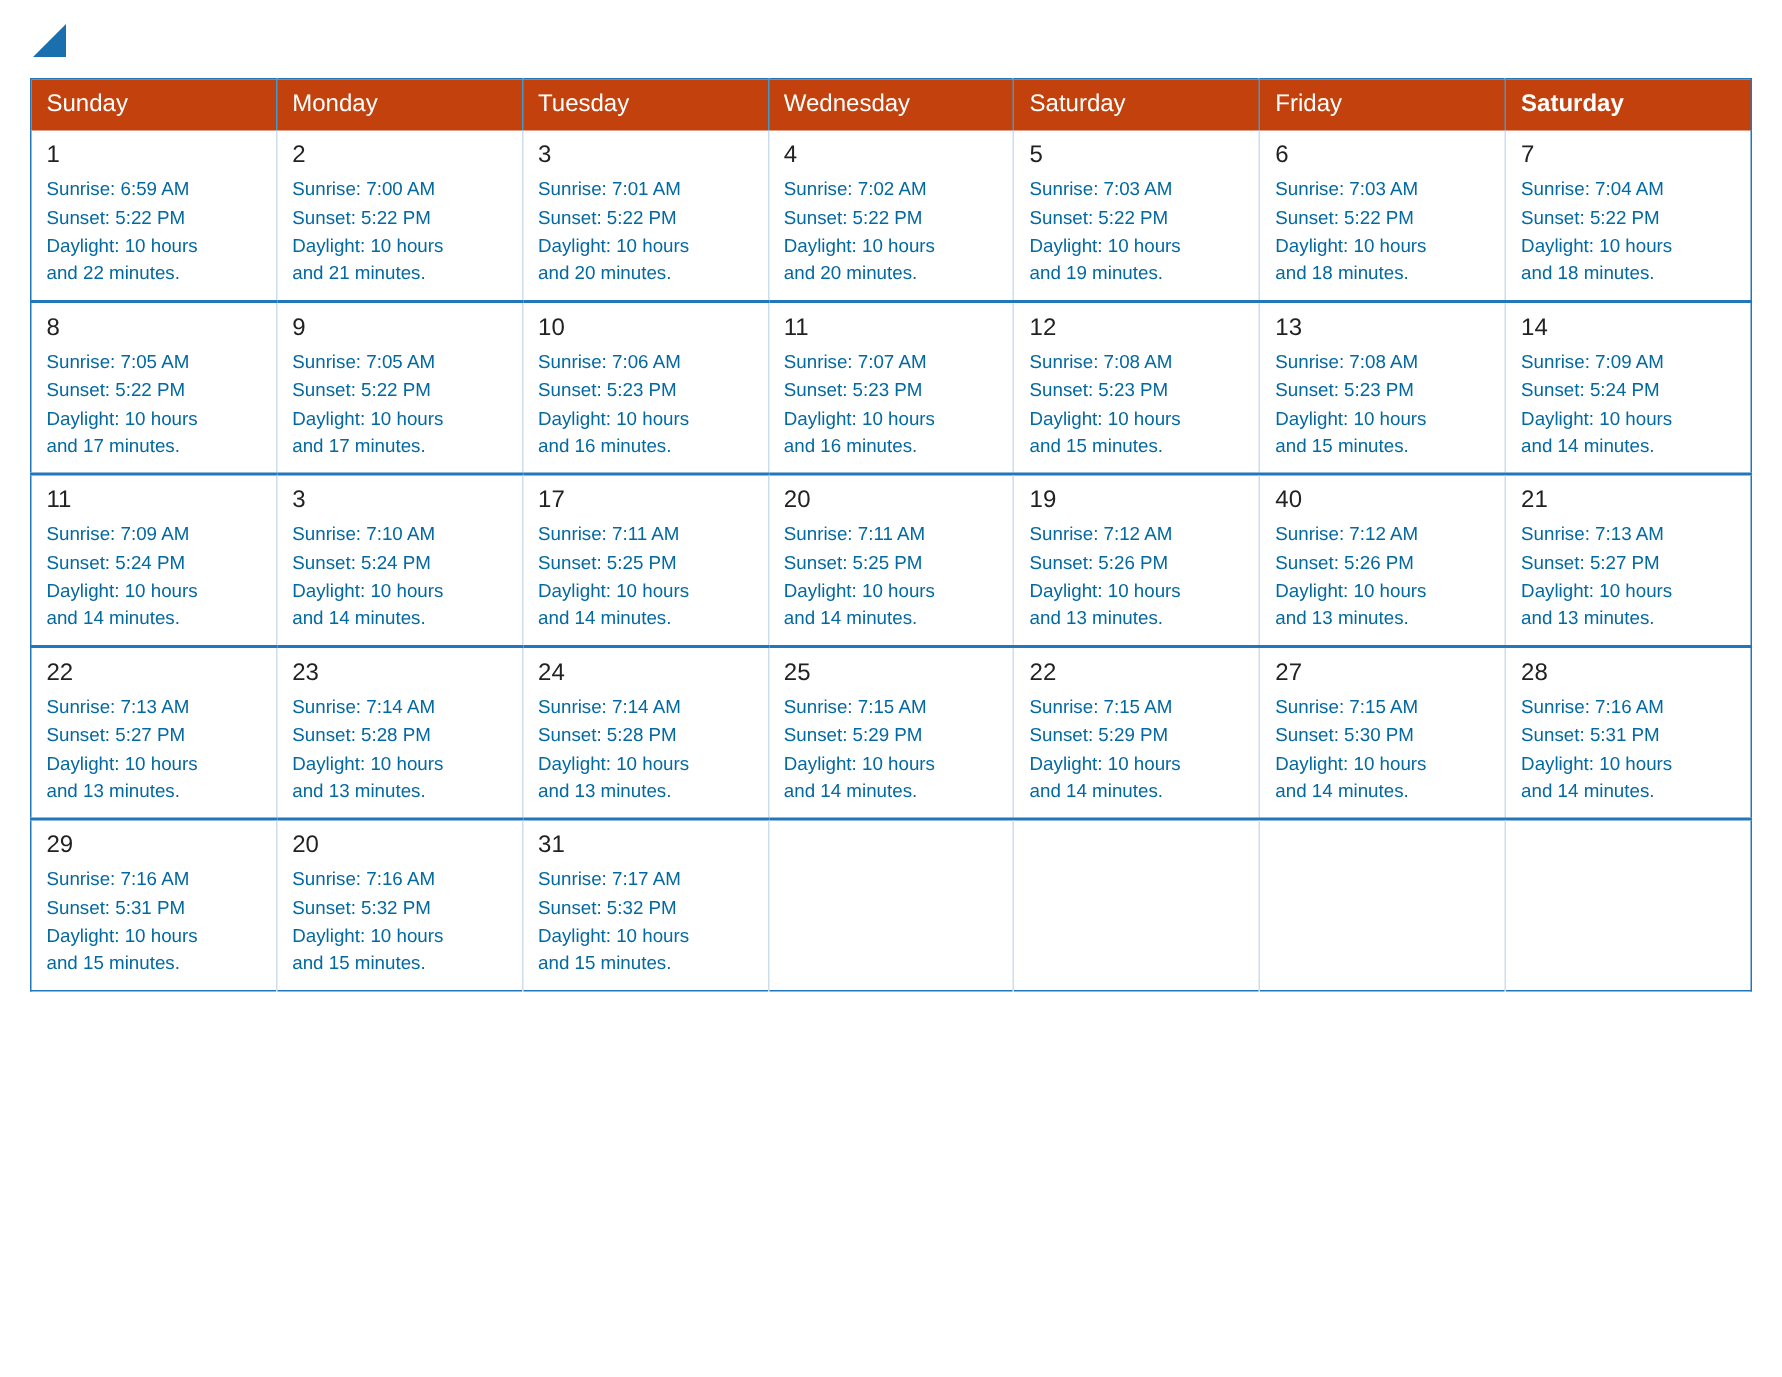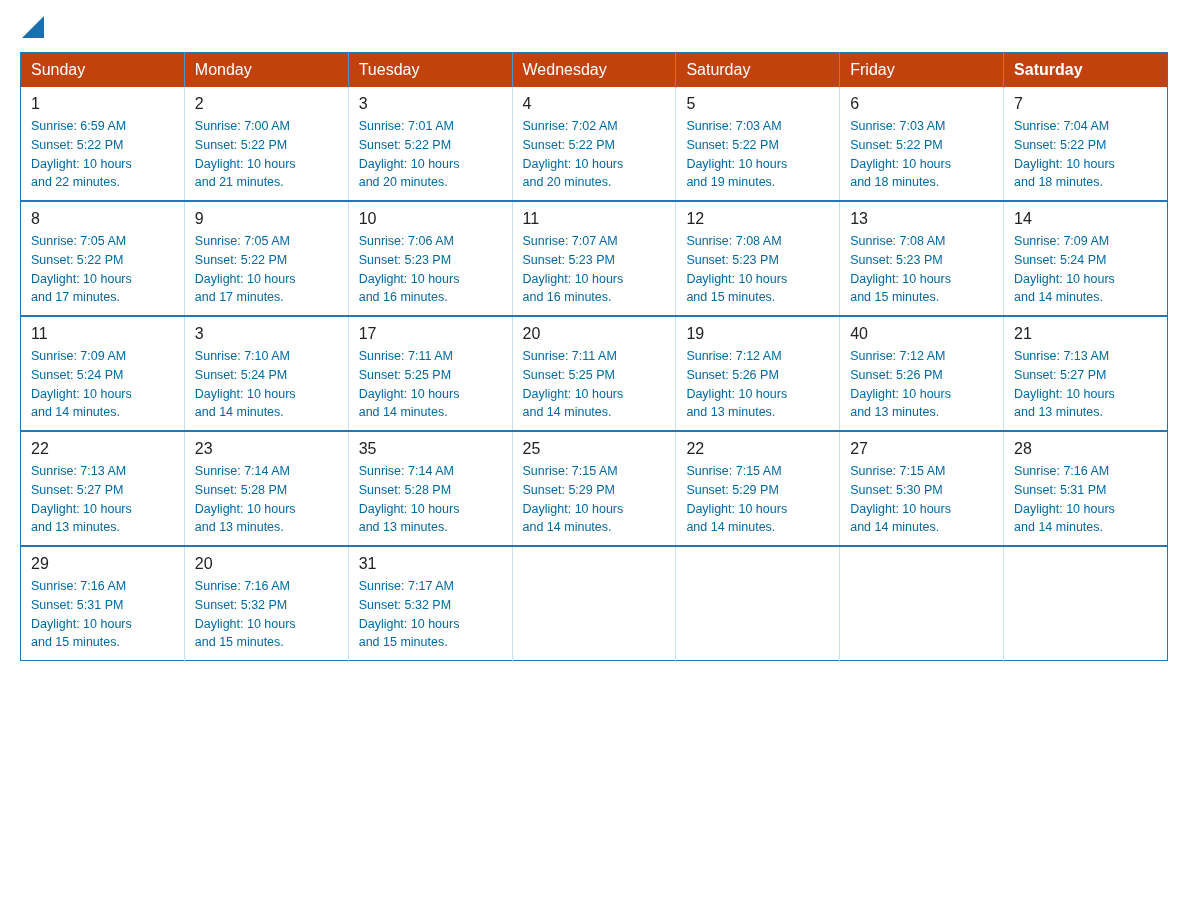--- a/index.html
+++ b/index.html
@@ -225,21 +225,21 @@
       <tr>
         <td>
           <span class="day-number">22</span>
           <div class="day-info">Sunrise: 7:13 AM<br>Sunset: 5:27 PM<br>Daylight: 10 hours<br>and 13 minutes.</div>
         </td>
         <td>
           <span class="day-number">23</span>
           <div class="day-info">Sunrise: 7:14 AM<br>Sunset: 5:28 PM<br>Daylight: 10 hours<br>and 13 minutes.</div>
         </td>
         <td>
-          <span class="day-number">35</span>
+          <span class="day-number">24</span>
           <div class="day-info">Sunrise: 7:14 AM<br>Sunset: 5:28 PM<br>Daylight: 10 hours<br>and 13 minutes.</div>
         </td>
         <td>
           <span class="day-number">25</span>
           <div class="day-info">Sunrise: 7:15 AM<br>Sunset: 5:29 PM<br>Daylight: 10 hours<br>and 14 minutes.</div>
         </td>
         <td>
           <span class="day-number">22</span>
           <div class="day-info">Sunrise: 7:15 AM<br>Sunset: 5:29 PM<br>Daylight: 10 hours<br>and 14 minutes.</div>
         </td>

